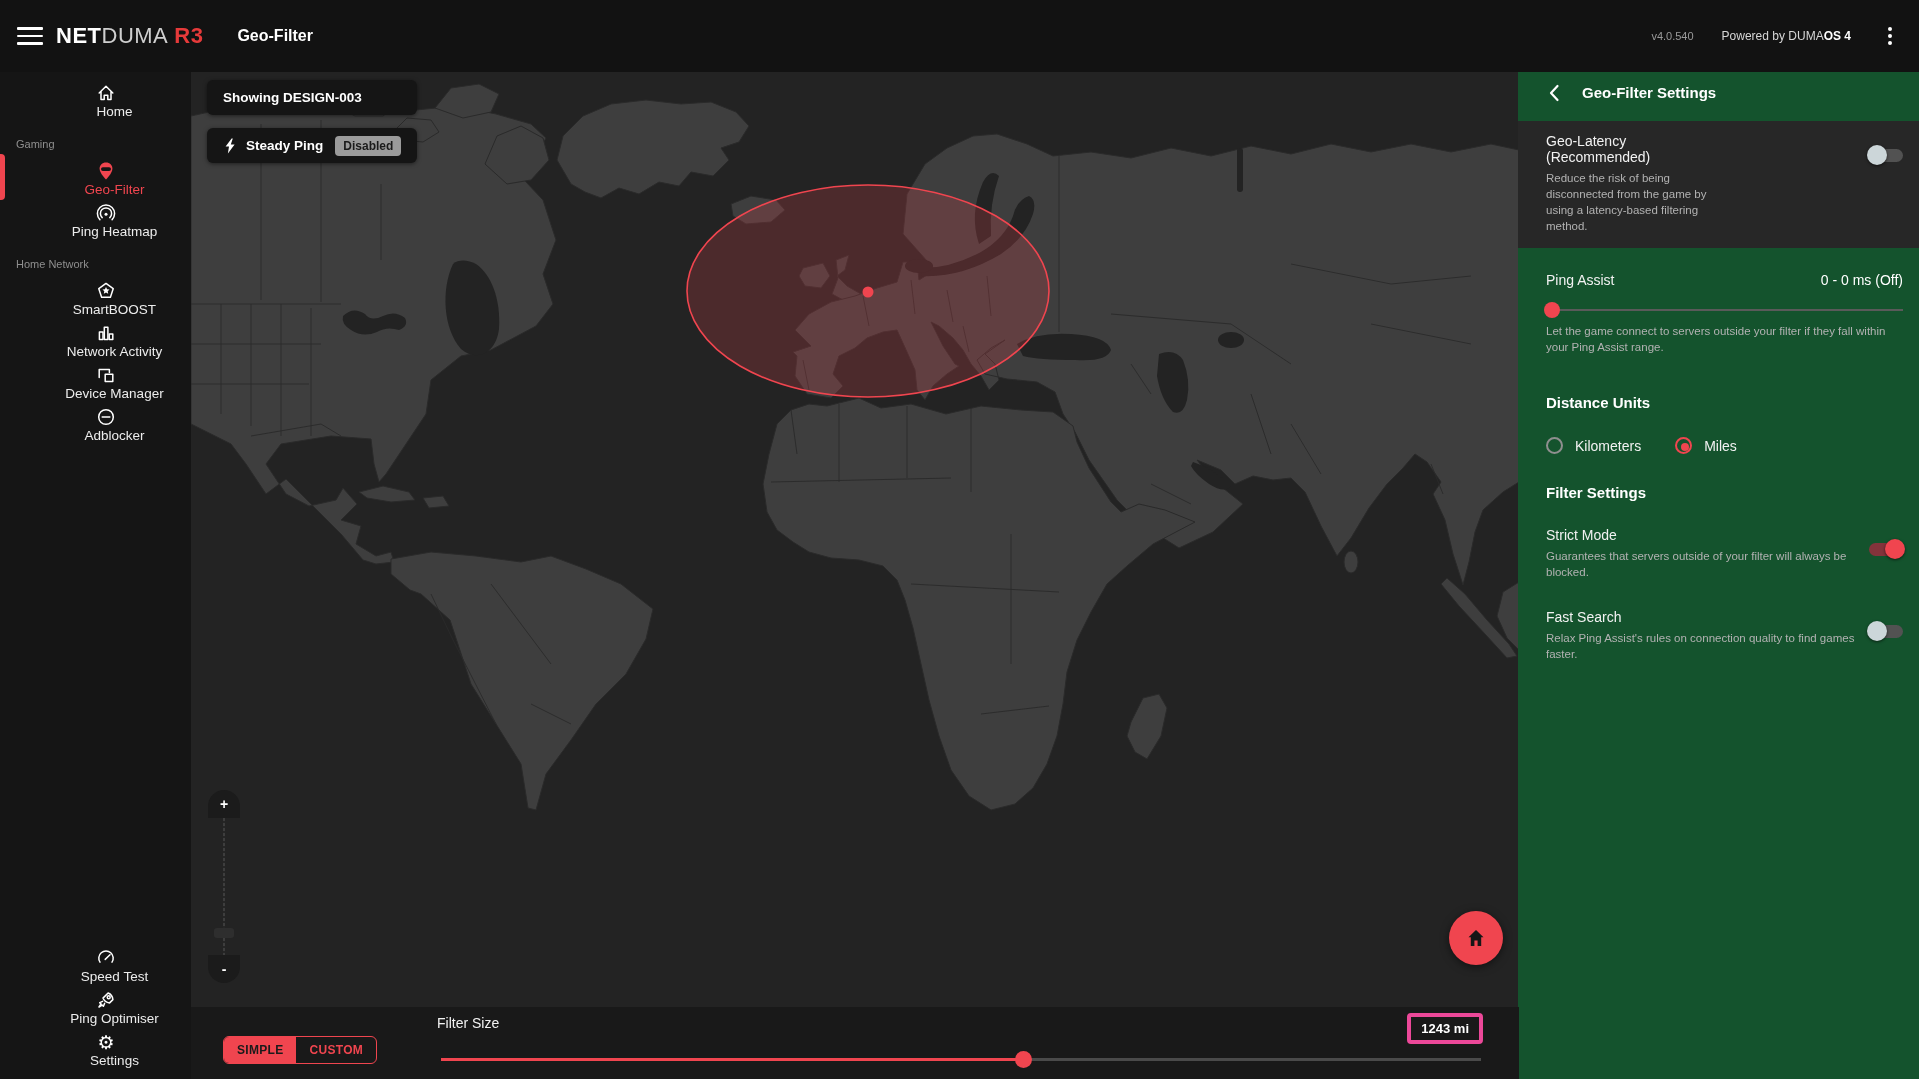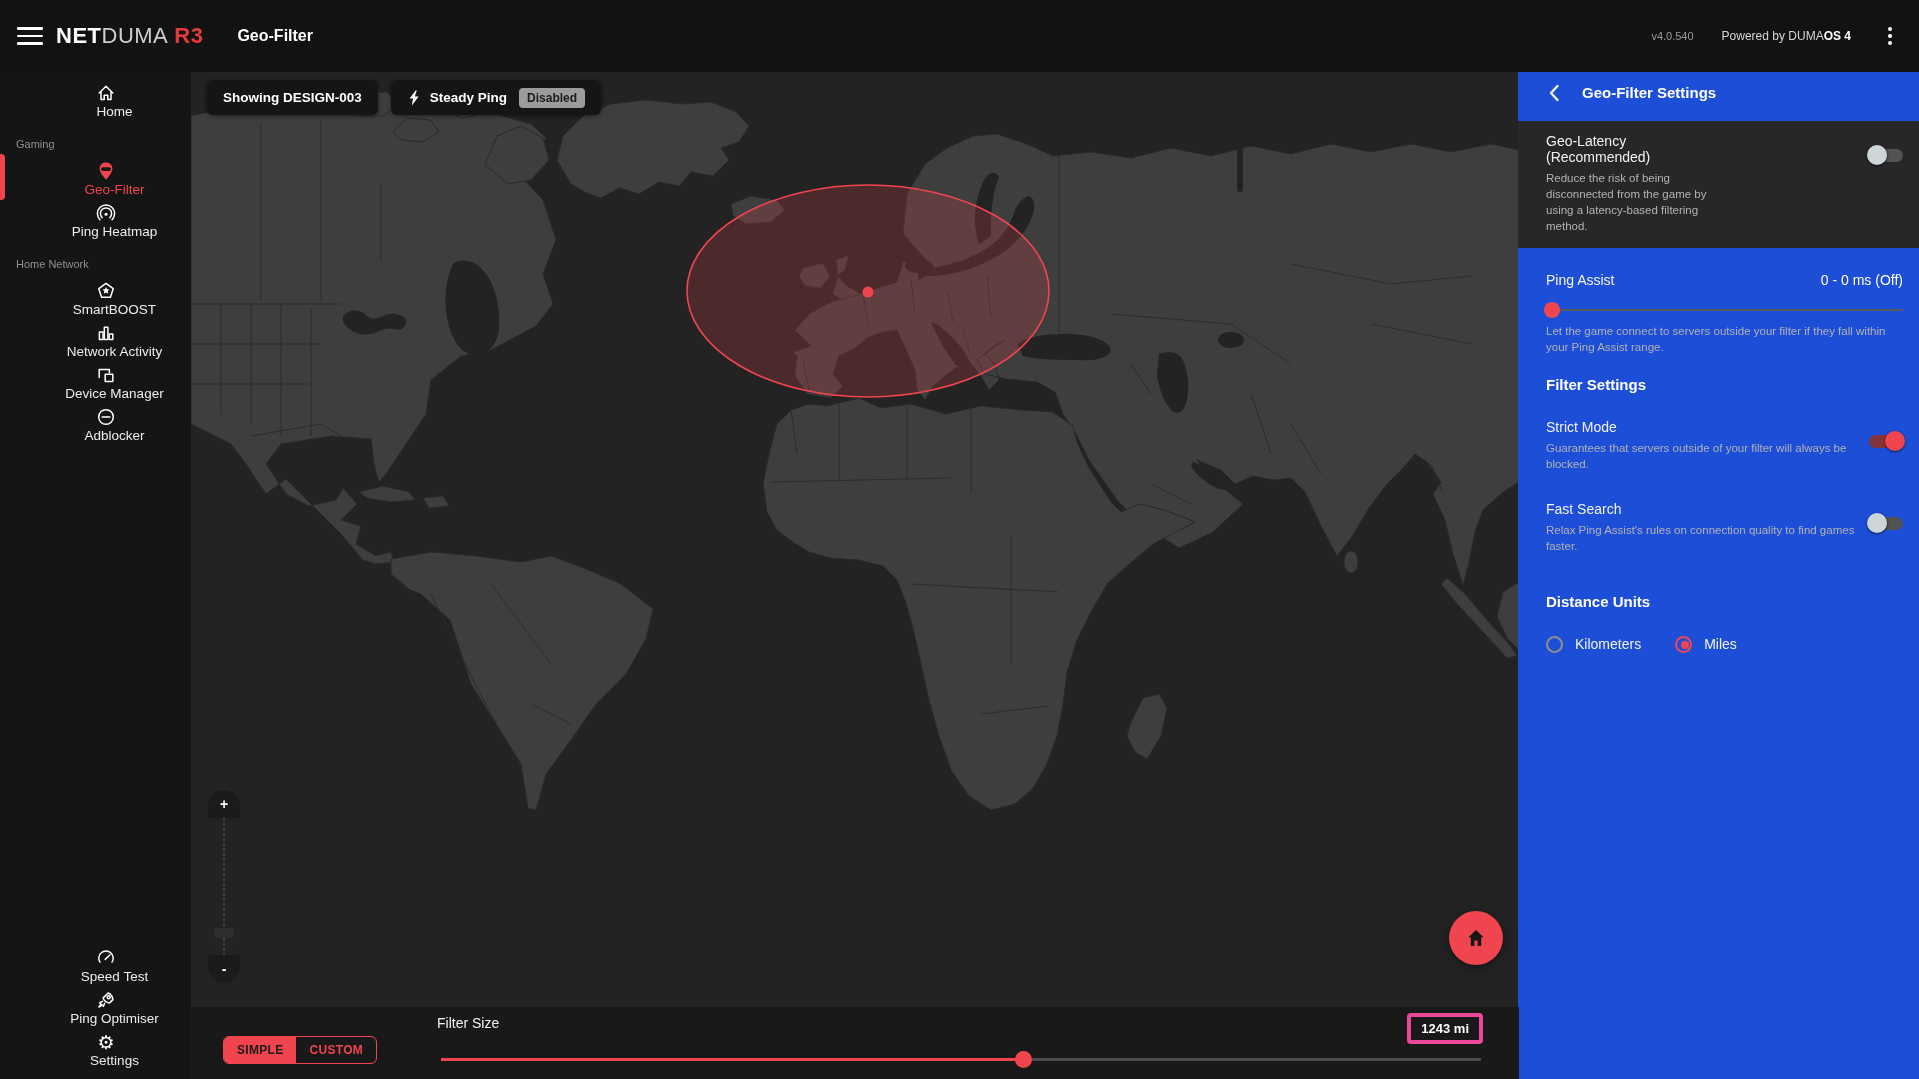--- a/index.html
+++ b/index.html
@@ -37,21 +37,21 @@
     background:#f0454f; border-radius:0 4px 4px 0; }
   .nav-section { padding:14px 0 2px 16px; font-size:11px; color:#8f8f8f; }
   .nav-top { padding-top:10px; }
   .nav-bottom { position:absolute; left:0; bottom:6px; width:100%; }
   svg.icn { stroke:#fff; stroke-width:1.5; fill:none; stroke-linecap:round; stroke-linejoin:round; }
   .gear-glyph { font-size:19px; color:#fff; line-height:1; }
 
   
   .map-area { position:absolute; left:191px; top:64px; width:1328px; height:943px; background:#232323; overflow:hidden; }
   .map-svg { position:absolute; left:0; top:0; }
-  .map-chip-row { position:absolute; left:16px; top:16px; display:flex; gap:13px; z-index:5; }
+  .map-chip-row { position:absolute; left:16px; top:16px; display:flex; gap:13px; z-index:5;flex-direction:column; }
   .chip { height:35px; background:#151515; border-radius:6px; display:flex; align-items:center;
     padding:0 16px; font-size:13.5px; font-weight:700; color:#fff; box-shadow:0 1px 4px rgba(0,0,0,.5); cursor:pointer; }
   .chip .bolt { margin-right:9px; display:flex; }
   .badge-disabled { margin-left:12px; background:#9b9b9b; color:#1b1b1b; font-size:12px; font-weight:700;
     padding:3px 8px; border-radius:4px; }
 
   .zoom-ctl { position:absolute; left:17px; top:726px; width:32px; z-index:5; }
   .zoom-btn { width:32px; height:28px; background:#1b1b1b; color:#fff; font-size:14px; font-weight:700;
     display:flex; align-items:center; justify-content:center; cursor:pointer; }
   .zoom-btn.plus { border-radius:16px 16px 0 0; }
@@ -74,21 +74,21 @@
   .seg .s.off { background:transparent; color:#f0454f; }
   .fs-label { position:absolute; left:246px; top:8px; font-size:14px; color:#f2f2f2; }
   .fs-slider { position:absolute; left:250px; top:44px; width:1040px; height:16px; cursor:pointer; }
   .fs-track { position:absolute; left:0; top:7px; width:100%; height:2.5px; background:#4a4a4a; }
   .fs-fill { position:absolute; left:0; top:7px; height:2.5px; background:#f0454f; }
   .fs-thumb { position:absolute; top:0; width:17px; height:17px; border-radius:50%; background:#f0454f; }
   .fs-value { position:absolute; right:36px; top:6px; border:4px solid #ec4899; border-radius:4px;
     padding:4px 10px; font-size:13px; font-weight:700; color:#fff; }
 
   
-  .panel { position:absolute; left:1518px; top:64px; width:401px; height:1015px; background:#1d4ed8; z-index:20; }
+  .panel { position:absolute; left:1518px; top:64px; width:401px; height:1015px; background:#14532d; z-index:20; }
   .panel-head { display:flex; align-items:center; height:57px; padding-left:30px; }
   .panel-head .back { display:flex; margin-right:22px; cursor:pointer; }
   .panel-head .t { font-size:15px; font-weight:700; color:#fff; }
   .sec-hl { background:#272727; padding:12px 16px 14px 28px; display:flex; }
   .sec { padding:14px 16px 6px 28px; }
   .row-title { font-size:14px; color:#f2f2f2; }
   .row-desc { font-size:11.5px; color:#b2b2b2; line-height:1.38; margin-top:6px; }
   .flex1 { flex:1; }
   .toggle { position:relative; width:34px; height:13px; border-radius:7px; background:#525252;
     margin-top:16px; flex:none; cursor:pointer; }
@@ -365,52 +365,52 @@
       <span class="flex1"></span>
       <span class="pa-value">0 - 0 ms  (Off)</span>
     </div>
     <div class="pa-slider">
       <div class="pa-track"></div>
       <div class="pa-thumb" style="left: calc(0% - 2px);"></div>
     </div>
     <div class="row-desc">Let the game connect to servers outside your filter if they fall within your Ping Assist range.</div>
   </div>
 
-  <div class="sec">
-    <div class="h2">Filter Settings</div>
-
-    <div style="display:flex; margin-top:26px;">
-      <div style="max-width:310px;">
-        <div class="row-title">Strict Mode</div>
-        <div class="row-desc">Guarantees that servers outside of your filter will always be blocked.</div>
-      </div>
-      <div class="flex1"></div>
-      <div class="toggle on">
-          <div class="knob"></div>
-        </div>
-    </div>
-
-    <div style="display:flex; margin-top:28px;">
-      <div style="max-width:310px;">
-        <div class="row-title">Fast Search</div>
-        <div class="row-desc">Relax Ping Assist's rules on connection quality to find games faster.</div>
-      </div>
-      <div class="flex1"></div>
-      <div class="toggle">
-          <div class="knob"></div>
-        </div>
-    </div>
-  </div>
-
   <div class="sec mt18">
     <div class="h2">Distance Units</div>
     <div class="radios">
       <div class="radio">
         <span class="circle"></span>
         <span class="rl">Kilometers</span>
       </div>
       <div class="radio sel">
         <span class="circle"></span>
         <span class="rl">Miles</span>
       </div>
     </div>
   </div>
+
+  <div class="sec">
+    <div class="h2">Filter Settings</div>
+
+    <div style="display:flex; margin-top:26px;">
+      <div style="max-width:310px;">
+        <div class="row-title">Strict Mode</div>
+        <div class="row-desc">Guarantees that servers outside of your filter will always be blocked.</div>
+      </div>
+      <div class="flex1"></div>
+      <div class="toggle on">
+          <div class="knob"></div>
+        </div>
+    </div>
+
+    <div style="display:flex; margin-top:28px;">
+      <div style="max-width:310px;">
+        <div class="row-title">Fast Search</div>
+        <div class="row-desc">Relax Ping Assist's rules on connection quality to find games faster.</div>
+      </div>
+      <div class="flex1"></div>
+      <div class="toggle">
+          <div class="knob"></div>
+        </div>
+    </div>
+  </div>
 </div>
 
 </body></html>

